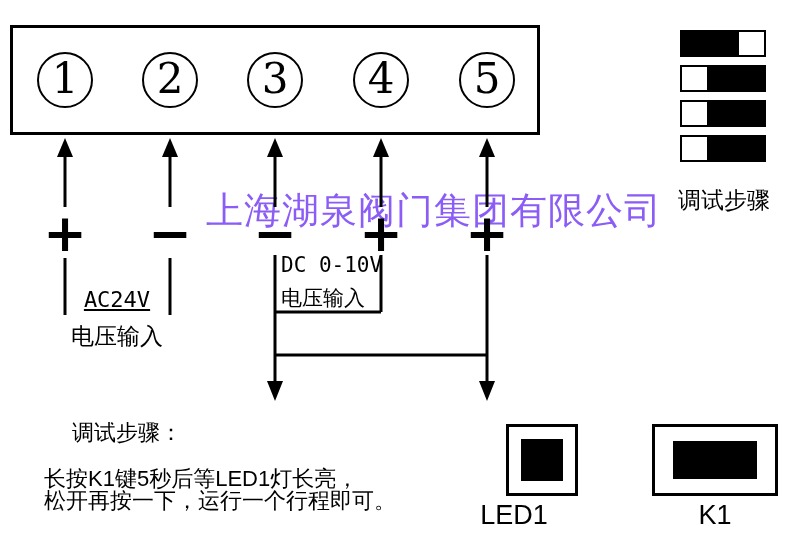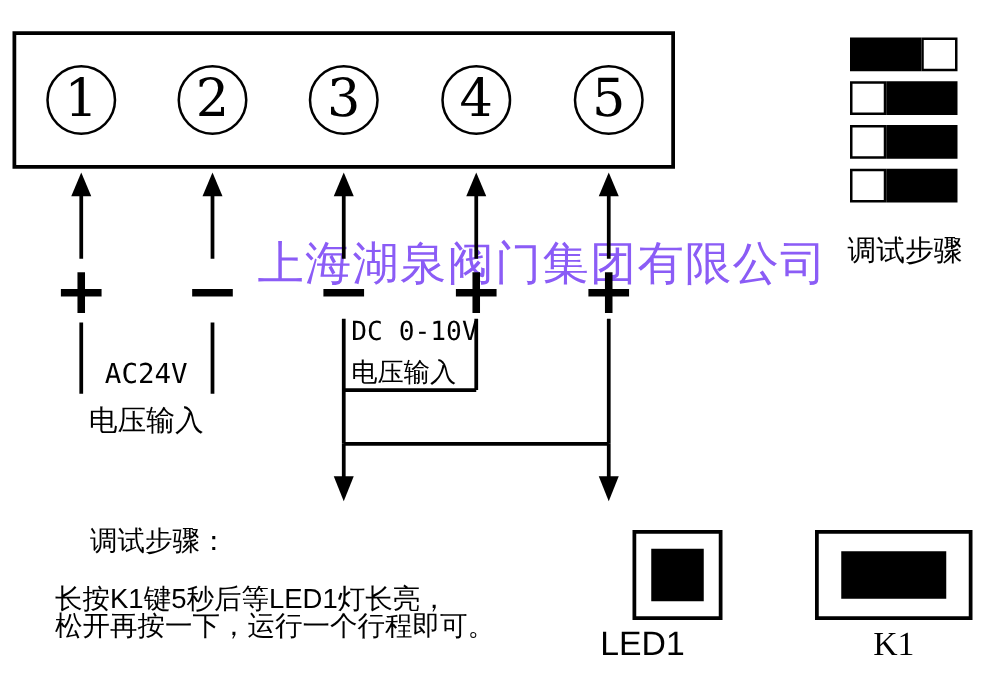--- a/index.html
+++ b/index.html
@@ -24,21 +24,21 @@
   }
   .c1{left:24px;top:24px}.c2{left:129px;top:24px}.c3{left:234px;top:24px}
   .c4{left:340px;top:24px}.c5{left:446px;top:24px}
   .sym{
     position:absolute;top:203px;width:64px;text-align:center;z-index:3;
     font-family:"DejaVu Sans",sans-serif;font-weight:bold;font-size:52px;line-height:60px;
   }
   .s1{left:33px}.s2{left:138px}.s3{left:243px}.s4{left:349px}.s5{left:455px}
   .lab{position:absolute;z-index:3;white-space:nowrap;}
   .mono{font-family:"DejaVu Sans Mono","Liberation Sans",monospace;}
-  .lab-ac1{left:67px;top:287px;width:100px;text-align:center;font-size:22px;}
+  .lab-ac1{left:67px;top:287px;width:100px;text-align:center;font-size:22px;text-decoration:underline;}
   .lab-ac2{left:67px;top:321px;width:100px;text-align:center;font-size:23px;}
   .lab-dcin1{left:281px;top:253px;font-size:21px;}
   .lab-dcin2{left:281px;top:284px;font-size:21px;}
   .lab-dcout{left:287px;top:327px;font-size:21px;}
   .dip{position:absolute;left:680px;top:30px;z-index:3;}
   .dip-row{position:relative;width:86px;height:27px;display:flex;margin-bottom:8px;}
   .dip-row[data-pos="right"]{flex-direction:row-reverse;}
   .dip-handle{width:57px;height:27px;background:#000;}
   .dip-slot{width:29px;height:27px;border:2px solid #000;box-sizing:border-box;background:#fff;}
   .dip-label{position:absolute;left:676px;top:185px;width:96px;text-align:center;font-size:23px;z-index:3;}
@@ -50,21 +50,21 @@
     position:absolute;left:506px;top:424px;width:72px;height:72px;border:3px solid #000;
     box-sizing:border-box;display:flex;align-items:center;justify-content:center;z-index:3;background:#fff;
   }
   .led-dot{width:42px;height:42px;background:#000;}
   .led-label{position:absolute;left:468px;top:500px;width:92px;text-align:center;font-size:27px;z-index:3;}
   .k1-box{
     position:absolute;left:652px;top:424px;width:126px;height:72px;border:3px solid #000;
     box-sizing:border-box;display:flex;align-items:center;justify-content:center;z-index:3;background:#fff;
   }
   .k1-dot{width:84px;height:38px;background:#000;}
-  .k1-label{position:absolute;left:652px;top:500px;width:126px;text-align:center;font-size:27px;z-index:3;font-family:Liberation Serif, serif;}
+  .k1-label{position:absolute;left:652px;top:500px;width:126px;text-align:center;font-size:27px;z-index:3;}
 </style>
 </head>
 <body>
 
 <div class="stage">
 
   <div class="watermark">上海湖泉阀门集团有限公司</div>
 
   <svg class="wires" width="794" height="544" viewBox="0 0 794 544">
     <g stroke="#000" stroke-width="3" fill="none">

